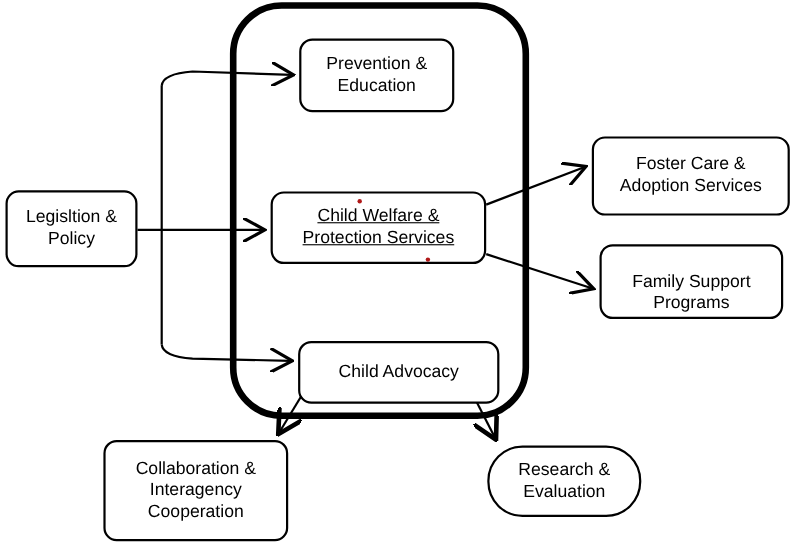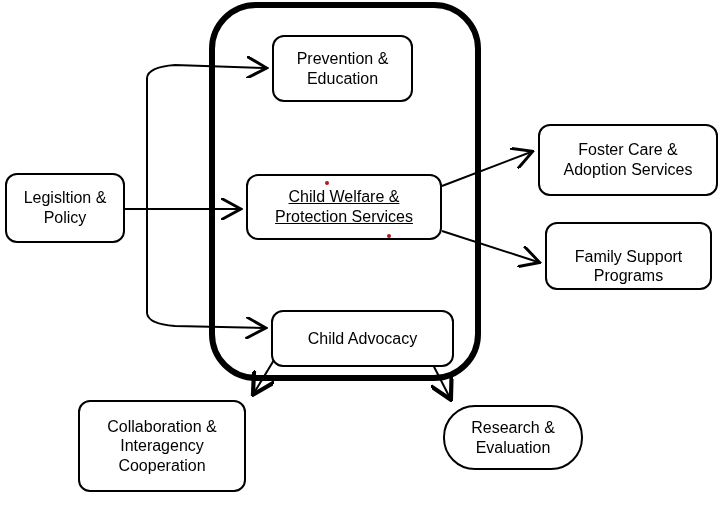--- a/index.html
+++ b/index.html
@@ -114,21 +114,21 @@
   <div class="node-box" style="left:538px; top:124px; width:180px; height:72px;">
     <span class="node-label">Foster Care &amp;
 Adoption Services</span>
   </div>
 
   <div class="node-box" style="left:545px; top:222px; width:167px; height:68px;align-items:flex-end;">
     <span class="node-label">Family Support
 Programs</span>
   </div>
 
-  <div class="node-box" style="left:78px;  top:400px; width:168px; height:92px;">
+  <div class="node-box" style="left:94px;  top:400px; width:168px; height:92px;">
     <span class="node-label">Collaboration &amp;
 Interagency
 Cooperation</span>
   </div>
 
   <div class="node-box" style="left:443px; top:405px; width:140px; height:65px;border-radius:32px;">
     <span class="node-label">Research &amp;
 Evaluation</span>
   </div>
 

